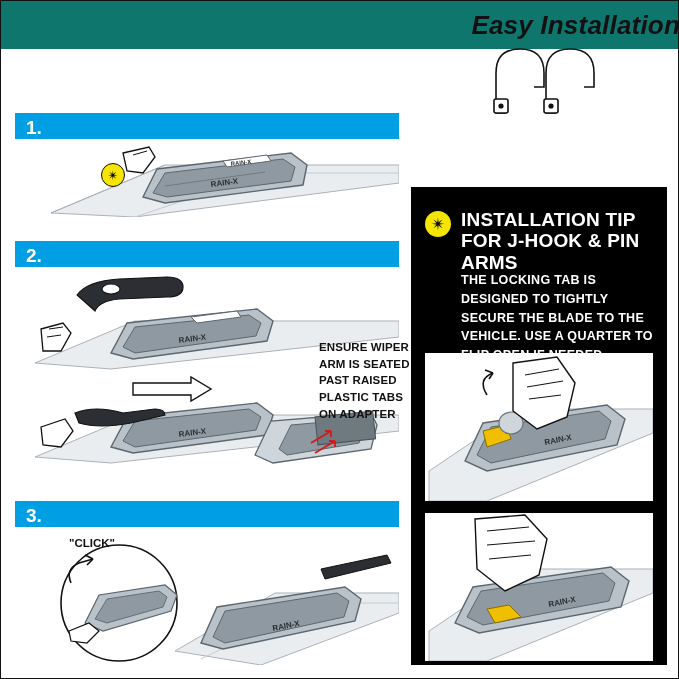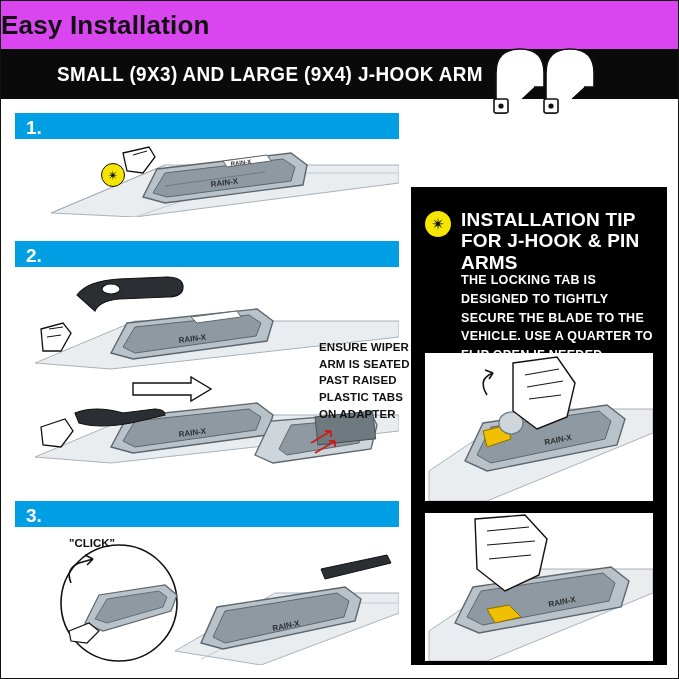--- a/index.html
+++ b/index.html
@@ -19,24 +19,25 @@
     overflow: hidden;
     border: 1px solid #111;
     box-sizing: border-box;
   }
 
   
   .hdr-yellow {
     position: absolute;
     left: 0; top: 0;
     width: 679px; height: 48px;
-    background: #d946ef;
+    background: #0f766e;
     display: flex;
     align-items: center;
-    justify-content: flex-start;
+    justify-content: flex-end;
+    font-style: italic;
   }
   .hdr-yellow .title {
     font-size: 26px;
     font-weight: bold;
     color: #111;
     letter-spacing: 0.2px;
   }
   .hdr-black {
     position: absolute;
     left: 0; top: 48px;
@@ -201,23 +202,20 @@
 </style>
 </head>
 <body>
 
 <div id="page">
 
   <div class="hdr-yellow">
     <div class="title">Easy Installation</div>
   </div>
 
-  <div class="hdr-black">
-    <div class="subtitle">SMALL (9X3) AND LARGE (9X4) J-HOOK ARM</div>
-  </div>
 
   <svg class="hook-art" viewBox="0 0 120 70">
     <g fill="#ffffff" stroke="#111" stroke-width="1.6">
       <path d="M18 66 L18 26 Q18 10 32 10 Q46 10 46 26 L46 40"></path>
       <path d="M18 66 L8 66 L8 26 Q8 2 32 2 Q56 2 56 26 L56 40 L46 40"></path>
       <rect x="6" y="52" width="14" height="14" rx="2"></rect>
       <circle cx="13" cy="59" r="2.6" fill="#111" stroke="none"></circle>
       <path d="M68 66 L68 26 Q68 10 82 10 Q96 10 96 26 L96 40"></path>
       <path d="M68 66 L58 66 L58 26 Q58 2 82 2 Q106 2 106 26 L106 40 L96 40"></path>
       <rect x="56" y="52" width="14" height="14" rx="2"></rect>

